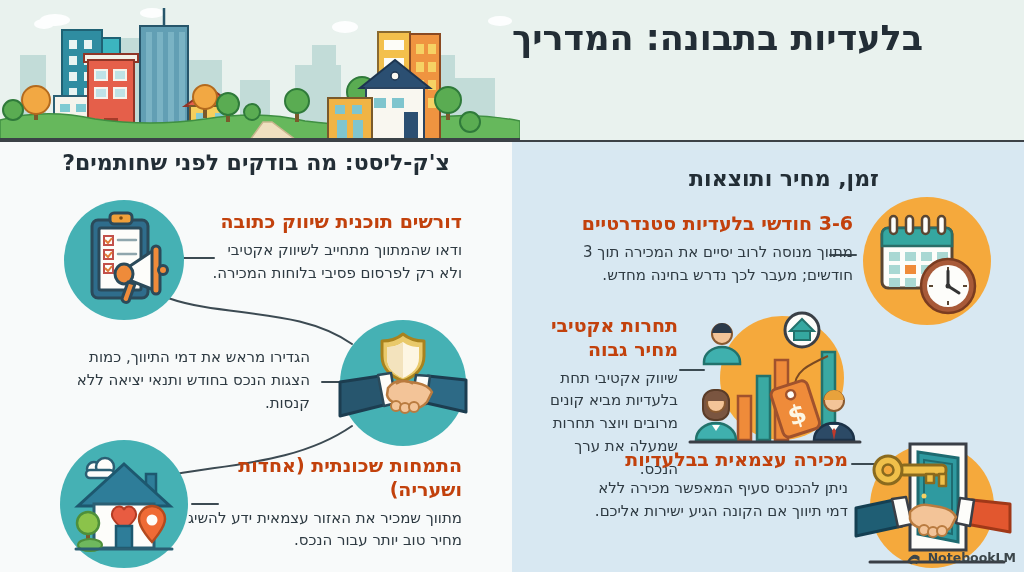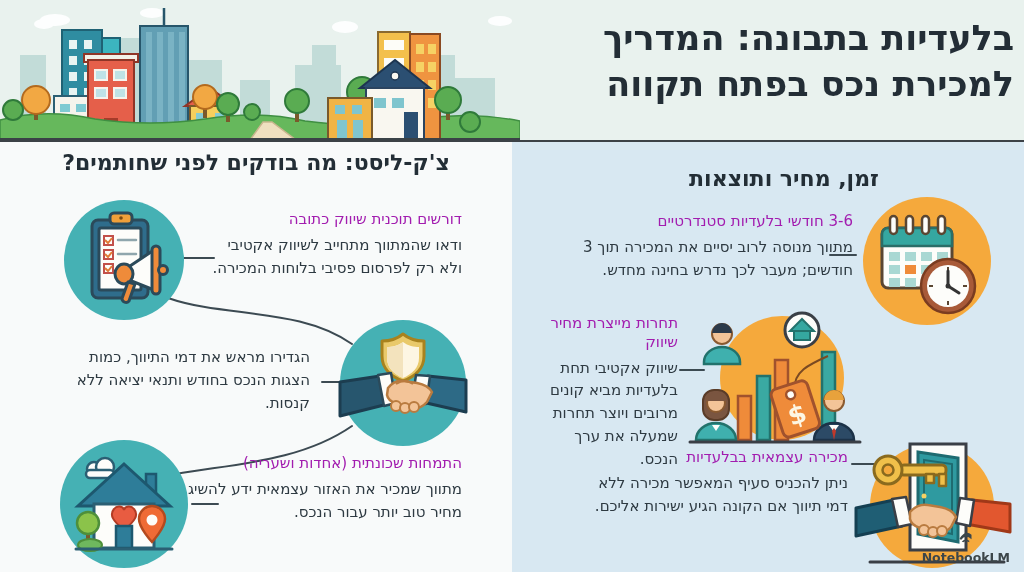--- a/index.html
+++ b/index.html
@@ -3,39 +3,39 @@
 <meta charset="utf-8">
 <style>
   html,body{margin:0;padding:0;background:#ffffff;}
   .stage{position:relative;width:1024px;height:572px;overflow:hidden;
          font-family:"DejaVu Sans","Liberation Sans",sans-serif;background:#fff;}
 
   
   .top-band{position:absolute;left:0;top:0;width:1024px;height:140px;
             background:#e9f2ee;border-bottom:2px solid #3c4247;}
   .cityscape{position:absolute;left:0;top:0;}
-  .main-title{position:absolute;left:512px;top:16px;width:502px;text-align:right;
+  .main-title{position:absolute;left:512px;top:16px;width:502px;text-align:left;
               font-weight:bold;font-size:35px;line-height:1.3;color:#232e36;}
 
   
   .columns{position:absolute;left:0;top:142px;width:1024px;height:412px;}
   .col{position:absolute;top:0;height:430px;width:512px;}
   .col-left{left:0;background:#f8fafa;}
   .col-right{left:512px;background:#d8e8f2;}
   .col-heading{position:absolute;top:8px;left:0;width:100%;text-align:center;
                font-weight:bold;font-size:22px;color:#232e36;}
   .connectors{position:absolute;left:0;top:0;pointer-events:none;}
   .icon-circle{position:absolute;}
   .item-text{position:absolute;text-align:right;color:#2e3a42;}
-  .item-title{font-weight:normal;font-size:15px;color:#a21caf;margin-bottom:5px;line-height:1.25;}
+  .item-title{font-weight:bold;font-size:19px;color:#c2410c;margin-bottom:5px;line-height:1.25;}
   .item-body{font-size:15px;line-height:1.52;}
 
   
-  .watermark{position:absolute;right:14px;bottom:7px;display:flex;align-items:center;
-             gap:7px;color:#3c464a;font-size:12.5px;font-weight:bold;flex-direction:column;}
+  .watermark{position:absolute;right:8px;bottom:7px;display:flex;align-items:center;
+             gap:7px;color:#3c464a;font-size:12.5px;font-weight:bold;}
 </style>
 </head>
 <body>
 
 <div class="stage">
 
   <div class="top-band">
     <svg class="cityscape" width="520" height="140" viewBox="0 0 520 140">
 
       <g fill="#fdfefe">
@@ -154,21 +154,20 @@
         <rect x="446" y="108" width="4" height="12" fill="#7a5a2b"></rect>
         <circle cx="448" cy="100" r="13" fill="#5aac52" stroke="#2f7a3a"></circle>
         <circle cx="470" cy="122" r="10" fill="#5aac52" stroke="#2f7a3a"></circle>
       </g>
 
       <rect x="0" y="138" width="520" height="2.5" fill="#3a4247"></rect>
     </svg>
 
     <div class="main-title" dir="rtl">
       <div>בלעדיות בתבונה: המדריך</div>
-      <div>למכירת נכס בפתח תקווה</div>
     </div>
   </div>
 
   <div class="columns">
 
     <section class="col col-left">
       <h2 class="col-heading" dir="rtl" style="margin:0">צ'ק-ליסט: מה בודקים לפני שחותמים?</h2>
 
       <svg class="connectors" width="512" height="430" viewBox="0 0 512 430">
         <g stroke="#3c4a52" stroke-width="2" fill="none" stroke-linecap="round">
@@ -360,21 +359,21 @@
           <g transform="rotate(-18 113 104)">
             <rect x="94" y="80" width="38" height="50" rx="6" fill="#ef8b3a" stroke="#a0522d" stroke-width="3"></rect>
             <circle cx="113" cy="90" r="4.5" fill="#fdfdfa" stroke="#a0522d" stroke-width="2.5"></circle>
             <text x="113" y="120" font-size="26" font-weight="bold" fill="#fdf6e3" text-anchor="middle" font-family="DejaVu Sans, sans-serif">$</text>
           </g>
           <line x1="8" y1="138" x2="178" y2="138" stroke="#3a3f46" stroke-width="3" stroke-linecap="round"></line>
         </svg>
       </div>
 
       <div class="item-text" dir="rtl" style="top:172px;right:346px;width:142px;">
-        <div class="item-title">תחרות מייצרת מחיר שיווק</div>
+        <div class="item-title">תחרות אקטיבי מחיר גבוה</div>
         <div class="item-body">שיווק אקטיבי תחת בלעדיות מביא קונים מרובים ויוצר תחרות שמעלה את ערך הנכס.</div>
       </div>
 
       <div class="icon-circle" style="left:342px;top:288px;width:160px;height:148px;">
         <svg width="160" height="148" viewBox="0 0 160 148">
           <circle cx="78" cy="76" r="62" fill="#f5a93c"></circle>
           <rect x="56" y="14" width="56" height="106" fill="#fdfdfa" stroke="#3a3f46" stroke-width="3"></rect>
           <polygon points="64,22 104,28 104,112 64,104" fill="#2f9aa0" stroke="#1e6b70" stroke-width="3"></polygon>
           <polygon points="70,30 98,34 98,104 70,98" fill="none" stroke="#1e6b70" stroke-width="2"></polygon>
           <circle cx="70" cy="66" r="2.5" fill="#f6d264"></circle>

